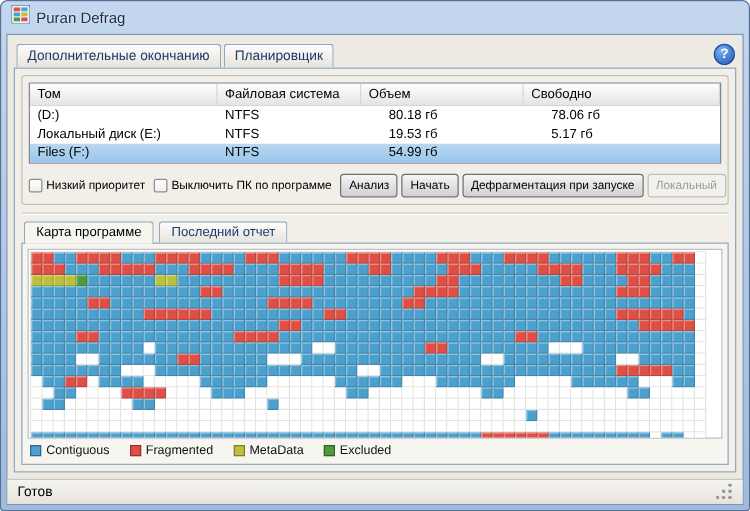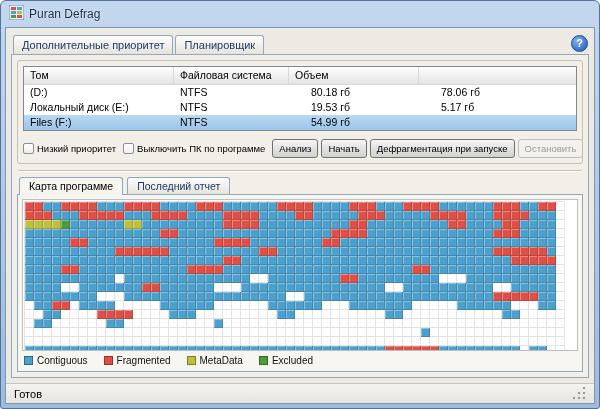--- a/index.html
+++ b/index.html
@@ -109,34 +109,35 @@
         <rect x="8" y="10" width="5" height="3" fill="#DF4F45"></rect>
       </svg>
     </span>
     <span class="title">Puran Defrag</span>
   </div>
 
   <div class="client">
 
     <div class="tabstrip">
       <div class="tabs-holder">
-          <div class="tab">Дополнительные приоритет</div>
+          <div class="tab">Дополнительные окончанию</div>
           <div class="tab">Планировщик</div>
         </div>
       <div class="help-btn">?</div>
     </div>
 
     <div class="tabpage">
 
       <div class="groupbox">
         <div class="listview">
           <div class="lv-header">
               <div class="lv-h c1">Том</div>
               <div class="lv-h c2">Файловая система</div>
               <div class="lv-h c3">Объем</div>
+              <div class="lv-h c4">Свободно</div>
             </div>
           <div class="lv-body">
               <div class="lv-row">
                 <div class="lv-c c1">(D:)</div>
                 <div class="lv-c c2">NTFS</div>
                 <div class="lv-c c3">80.18 гб</div>
                 <div class="lv-c c4">78.06 гб</div>
               </div>
               <div class="lv-row">
                 <div class="lv-c c1">Локальный диск (E:)</div>
@@ -157,21 +158,21 @@
             <span class="cb-box"></span>
             <span>Низкий приоритет</span>
           </span>
           <span class="checkbox">
             <span class="cb-box"></span>
             <span>Выключить ПК по программе</span>
           </span>
           <button class="btn">Анализ</button>
           <button class="btn">Начать</button>
           <button class="btn">Дефрагментация при запуске</button>
-          <button class="btn disabled">Остановить</button>
+          <button class="btn disabled">Локальный</button>
 
         </div>
       </div>
 
       <div class="hsep"></div>
 
       <div class="map-tabs-row">
         <div class="tabs-holder">
             <div class="mtab active">Карта программе</div>
             <div class="mtab">Последний отчет</div>

